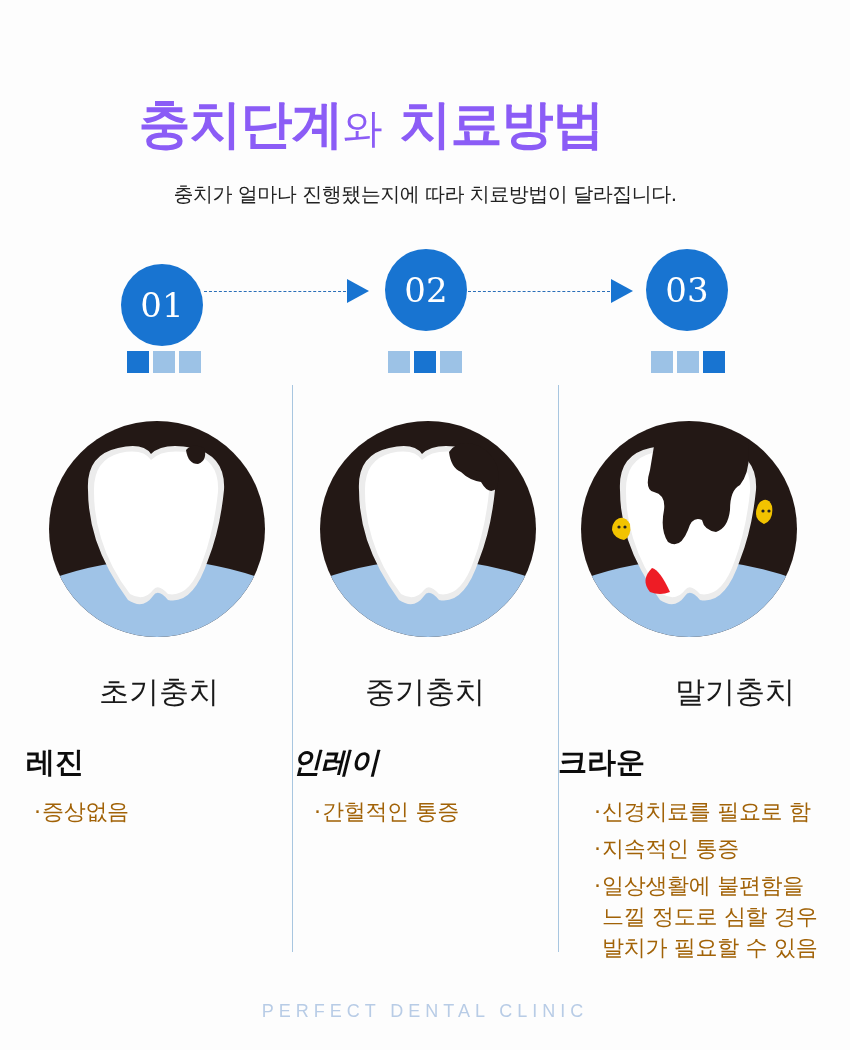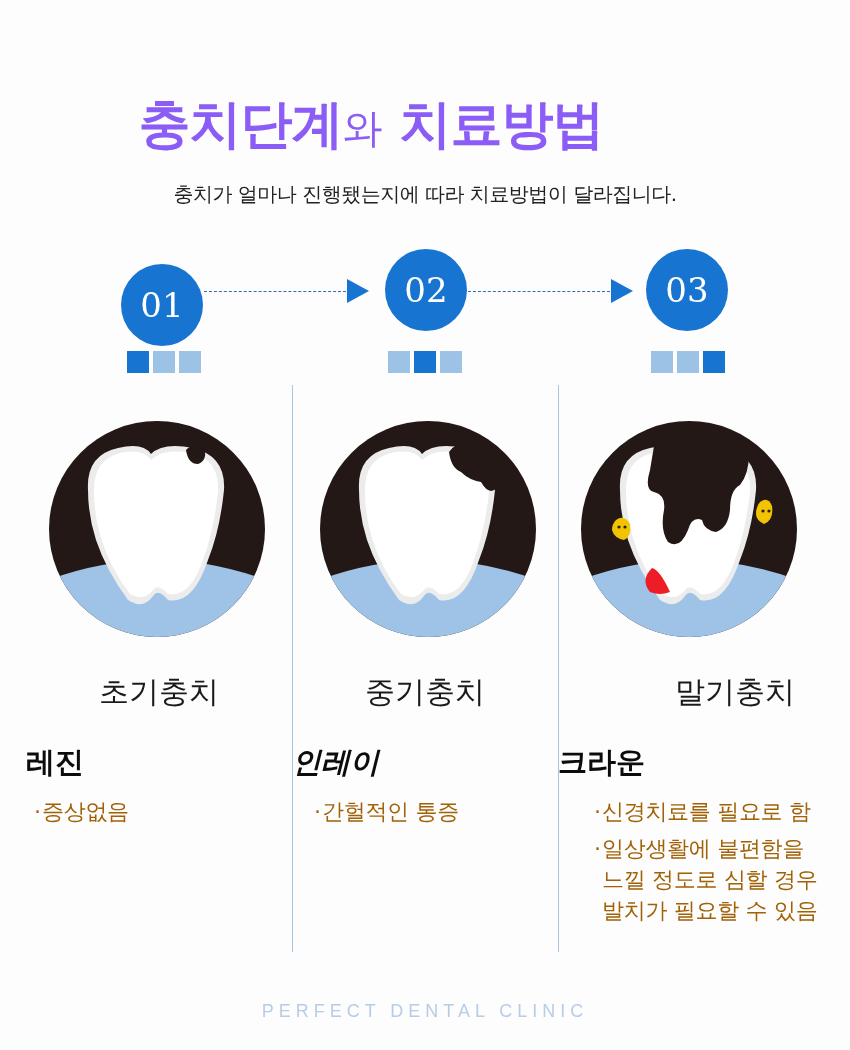--- a/index.html
+++ b/index.html
@@ -144,18 +144,19 @@
 <div class="stage" style="left:292px;">중기충치</div>
 <div class="treat" style="left:292px;font-style:italic;">인레이</div>
 <div class="bullets" style="left:314px;width:244px;">
   <div class="bullet"><span class="dot">·</span><span>간헐적인 통증</span></div>
 </div>
 
 <div class="stage" style="left:558px;margin-left:44px;">말기충치</div>
 <div class="treat" style="left:558px;">크라운</div>
 <div class="bullets" style="left:594px;width:250px;">
   <div class="bullet"><span class="dot">·</span><span>신경치료를 필요로 함</span></div>
+  <div class="bullet"><span class="dot">·</span><span>지속적인 통증</span></div>
   <div class="bullet"><span class="dot">·</span><span>일상생활에 불편함을
 느낄 정도로 심할 경우
 발치가 필요할 수 있음</span></div>
 </div>
 
 <div class="footer">PERFECT DENTAL CLINIC</div>
 
 </body></html>

